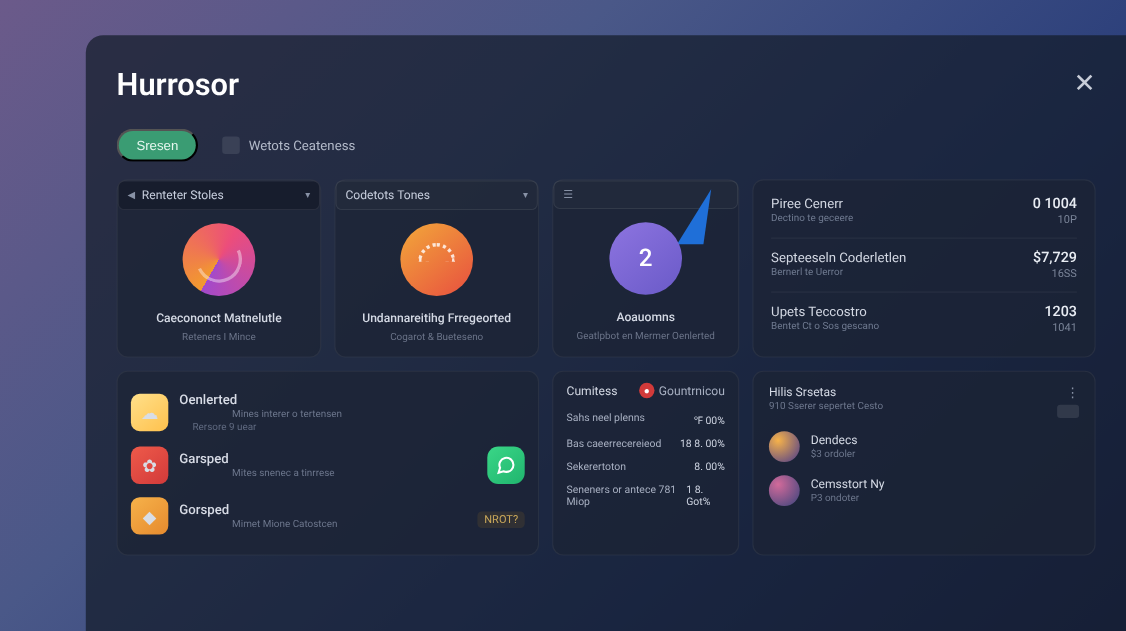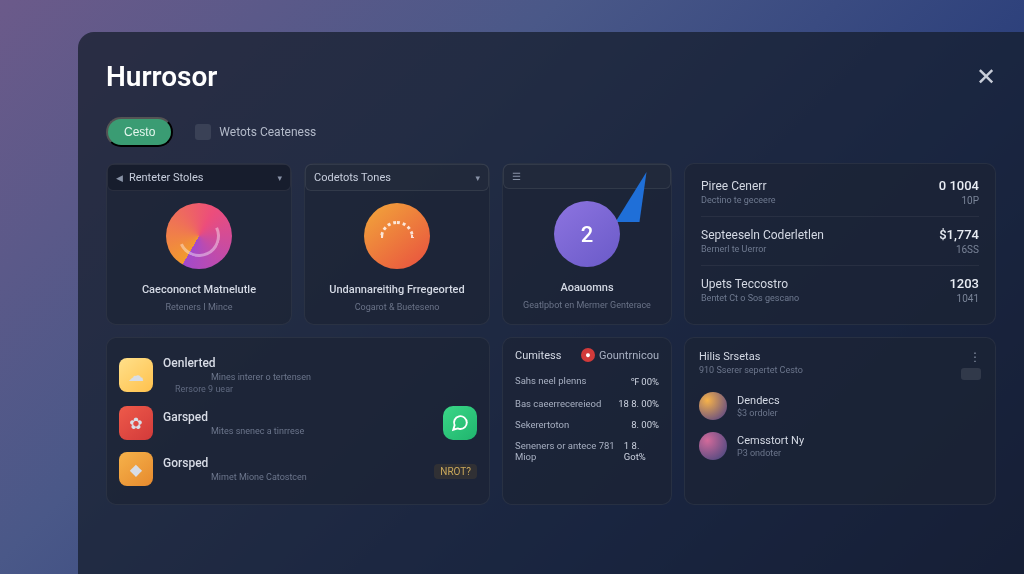--- a/index.html
+++ b/index.html
@@ -98,21 +98,21 @@
 
 <div class="panel">
   <div class="header-row">
     <h1 class="app-title">Hurrosor</h1>
     <button class="close-btn">
       <span>✕</span>
     </button>
   </div>
 
   <div class="tabs-row">
-    <button class="pill">Cesto</button>
+    <button class="pill">Sresen</button>
     <div class="tab-small">
       <span class="sq"></span>
       <span>Wetots Ceateness</span>
     </div>
   </div>
 
   <div class="grid">
 
     <div class="card">
       <div class="dropdown-head">
@@ -137,42 +137,42 @@
 
     <div class="card" style="position:relative">
       <div class="dropdown-head light" style="justify-content:flex-start">
         <span class="filter-icon">☰</span>
       </div>
       <div class="tri"></div>
       <div class="circle circle-3">
           <span>2</span>
         </div>
       <div class="card-title">Aoauomns</div>
-      <div class="card-sub">Geatlpbot en Mermer Genterace</div>
+      <div class="card-sub">Geatlpbot en Mermer Oenlerted</div>
     </div>
 
     <div class="card stats-card">
       <div class="stat-row">
         <div>
           <div class="stat-l">Piree Cenerr</div>
           <div class="stat-l-sub">Dectino te geceere</div>
         </div>
         <div style="text-align:right">
           <div class="stat-r">0 1004</div>
           <div class="stat-r-sub">10P</div>
         </div>
       </div>
       <div class="stat-divider"></div>
       <div class="stat-row">
         <div>
           <div class="stat-l">Septeeseln Coderletlen</div>
           <div class="stat-l-sub">Bernerl te Uerror</div>
         </div>
         <div style="text-align:right">
-          <div class="stat-r">$1,774</div>
+          <div class="stat-r">$7,729</div>
           <div class="stat-r-sub">16SS</div>
         </div>
       </div>
       <div class="stat-divider"></div>
       <div class="stat-row">
         <div>
           <div class="stat-l">Upets Teccostro</div>
           <div class="stat-l-sub">Bentet Ct o Sos gescano</div>
         </div>
         <div style="text-align:right">

